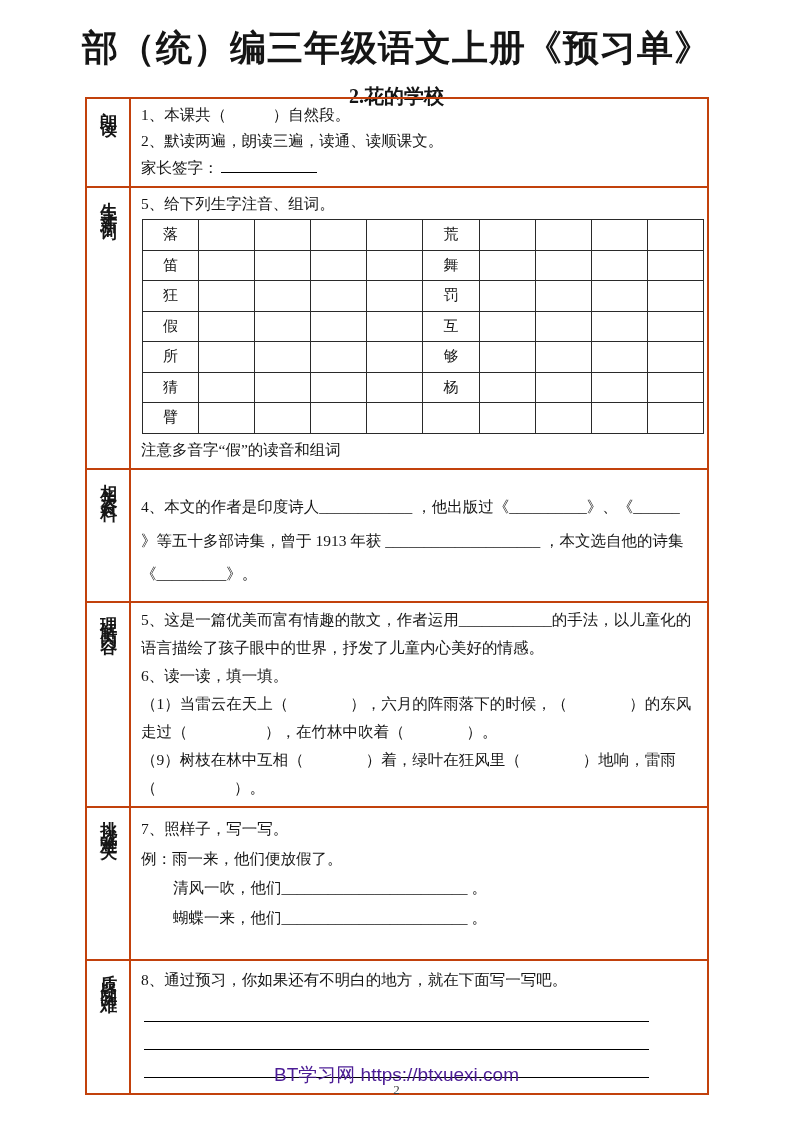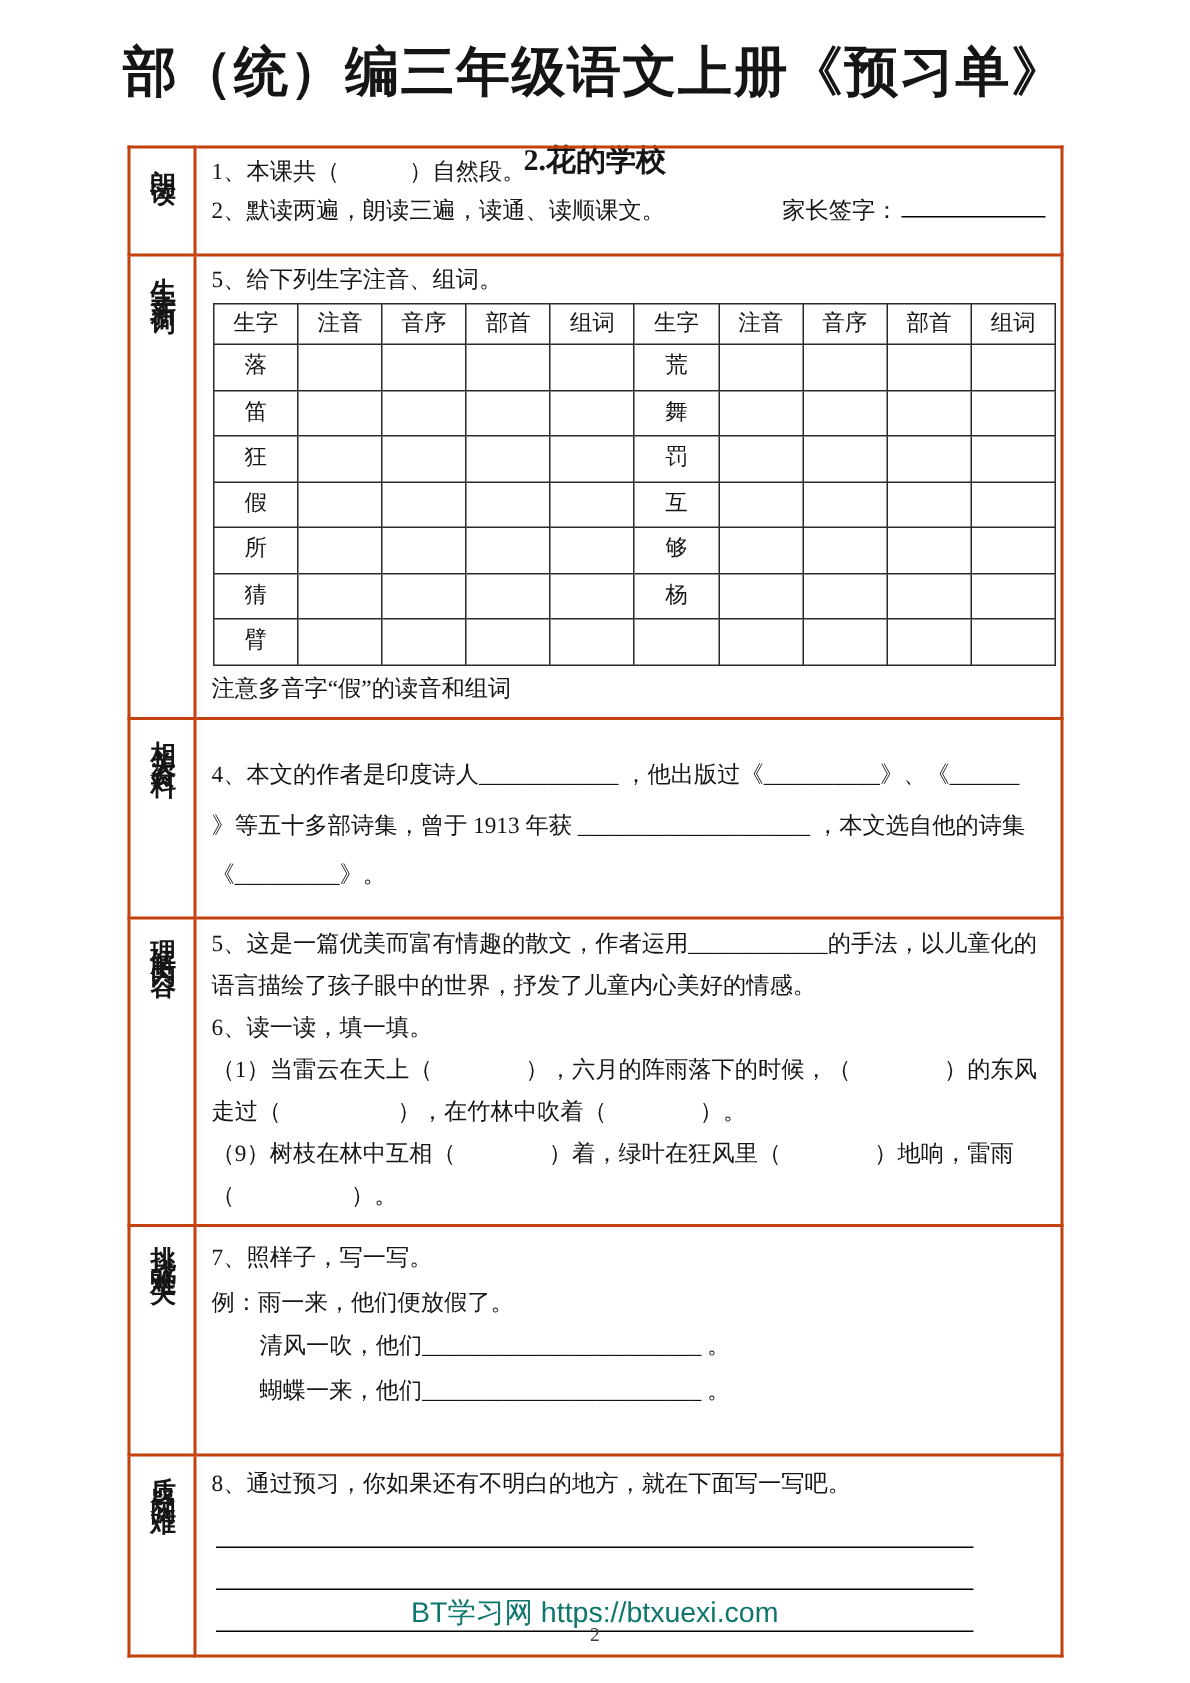--- a/index.html
+++ b/index.html
@@ -7,40 +7,40 @@
     width:793px;height:1122px;position:relative;
     font-family:"Liberation Serif","DejaVu Serif",serif;
     color:#151515;
   }
   .page{position:absolute;inset:0;}
   .title{
     text-align:center;font-size:36px;font-weight:bold;
     margin:24px 0 2px 0;letter-spacing:1px;
   }
   .subtitle{
-    text-align:center;font-size:20px;font-weight:bold;margin:20px 0 10px 0;
+    text-align:center;font-size:20px;font-weight:bold;margin:10px 0 10px 0;
   }
   table.main{
     position:absolute;left:85px;top:97px;width:624px;
     border-collapse:collapse;table-layout:fixed;
   }
   table.main > tbody > tr > td{
     border:2px solid #c2410c;vertical-align:top;margin-top:40px;
   }
   td.lbl{
     width:42px;text-align:center;vertical-align:middle;padding:0;
   }
   .vlabel{
     writing-mode:vertical-rl;text-orientation:upright;
     display:inline-block;font-weight:bold;font-size:17px;
     letter-spacing:7px;line-height:1.1;
   }
   td.content{padding:3px 10px 5px 10px;font-size:15.5px;line-height:1.7;}
   .tline{white-space:pre-wrap;}
-  .flexrow{display:flex;justify-content:space-between;align-items:flex-start;}
+  .flexrow{display:flex;justify-content:space-between;align-items:flex-start;flex-direction:column;}
   .ublank{
     display:inline-block;width:96px;height:15px;
     border-bottom:1.5px solid #000;margin-left:2px;
   }
   
   table.zici{
     width:562px;border-collapse:collapse;table-layout:fixed;
     margin:2px 0 2px 1px;font-size:15px;
   }
   table.zici th,table.zici td{
@@ -54,21 +54,21 @@
   td.lijie{height:186px;line-height:1.8;}
   td.tiaozhan{height:140px;line-height:1.9;padding-top:6px;}
   td.zhiyi{height:121px;padding-top:6px;}
   .indent{padding-left:32px;}
   .ansline{
     width:505px;height:27px;border-bottom:1.6px solid #000;margin-left:3px;
   }
   .footer{
     position:absolute;left:0;right:0;top:1062px;text-align:center;
     font-family:"Liberation Sans","DejaVu Sans",sans-serif;
-    font-size:19px;color:#0f766e;
+    font-size:19px;color:#4c1d95;
   }
   .pagenum{
     position:absolute;left:0;right:0;top:1082px;text-align:center;
     font-size:13px;color:#3c3c3c;
   }
 </style>
 </head>
 <body>
 
 <div class="page">
@@ -94,32 +94,20 @@
 
     <tr>
       <td class="lbl">
         <span class="vlabel">生字新词</span>
       </td>
       <td class="content">
         <div class="tline">5、给下列生字注音、组词。</div>
         <table class="zici">
           <tbody>
           <tr>
-            <th>生字</th>
-            <th>注音</th>
-            <th>音序</th>
-            <th>部首</th>
-            <th>组词</th>
-            <th>生字</th>
-            <th>注音</th>
-            <th>音序</th>
-            <th>部首</th>
-            <th>组词</th>
-          </tr>
-          <tr>
             <td>落</td>
             <td></td>
                   <td></td>
                   <td></td>
                   <td></td>
             <td>荒</td>
             <td></td>
                   <td></td>
                   <td></td>
                   <td></td>

